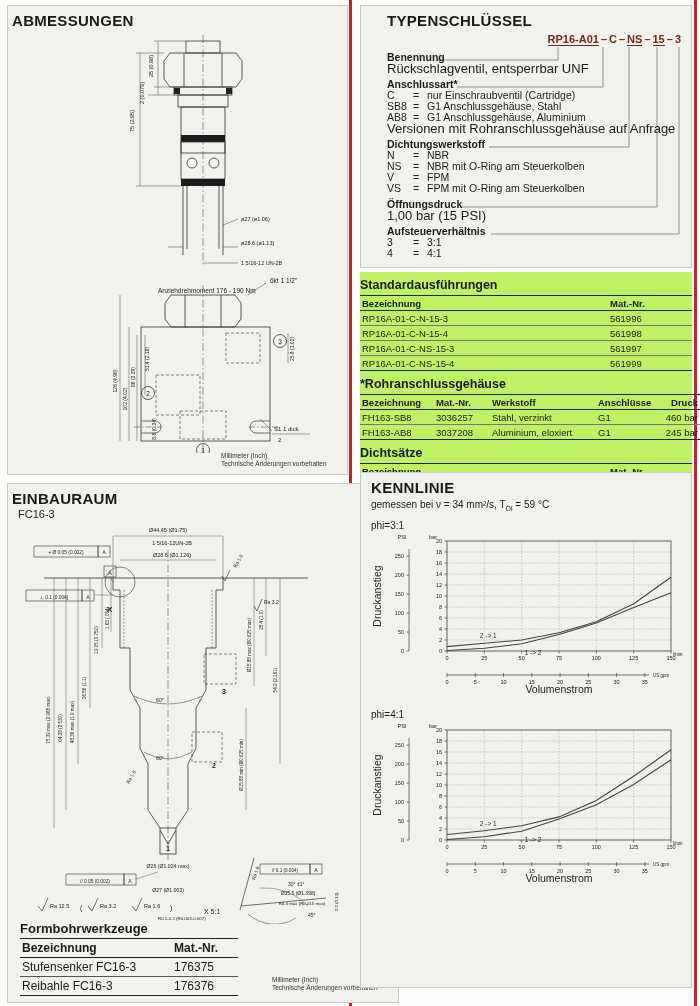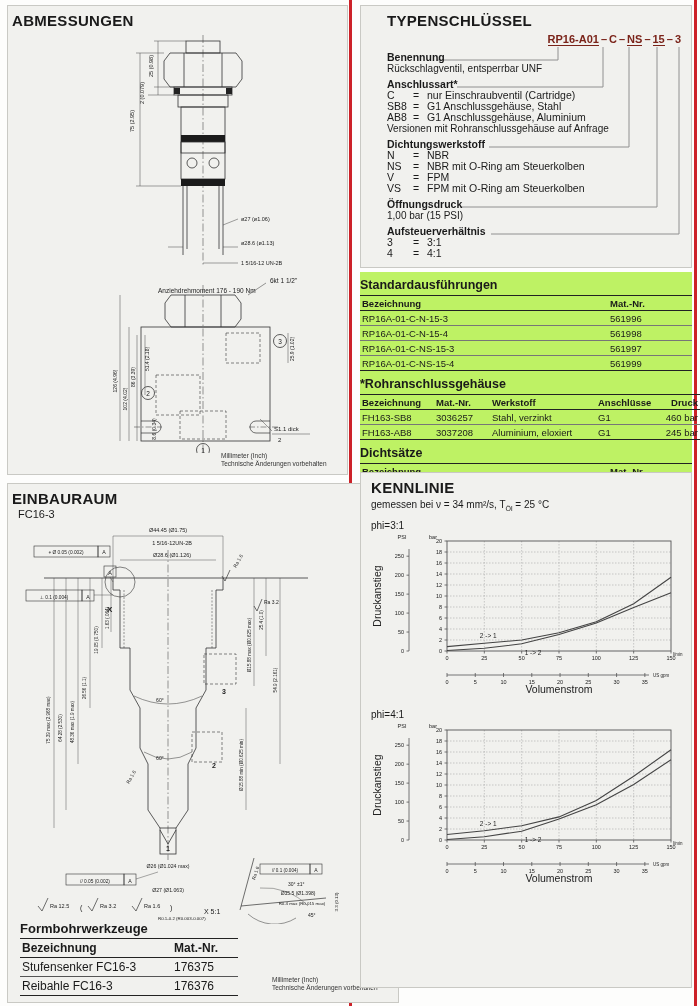--- a/index.html
+++ b/index.html
@@ -16,21 +16,21 @@
   h2.sec-title{margin:6px 0 0 4px;font-size:15px;letter-spacing:.3px;}
   .subtitle{margin:1px 0 0 10px;font-size:11px;}
   
   #p-typ{padding:6px 10px 0 26px;}
   #p-typ h2.sec-title{margin:0;}
   .code-line{margin-top:4px;text-align:right;font-weight:bold;font-size:11px;white-space:nowrap;}
   .code-line span{color:#7a2319;}
   .code-sep{padding:0 2px;}
   .u{border-bottom:1.4px solid #7a2319;}
   .ts-head{font-weight:bold;font-size:10.5px;line-height:12px;margin-top:4px;position:relative;z-index:2;}
-  .ts-line,.ts-note{font-size:10px;line-height:11px;position:relative;z-index:2;}
+  .ts-line,.ts-note{font-size:13px;line-height:11px;position:relative;z-index:2;}
   .ts-row{display:grid;grid-template-columns:26px 14px auto;font-size:10.5px;line-height:11px;position:relative;z-index:2;}
   .ts-sec.first-head{margin-top:6px;}
   #typ-connectors{position:absolute;left:0;top:0;z-index:1;pointer-events:none;}
   
   .tbl-title{font-weight:bold;font-size:12.5px;margin:6px 0 3px 0;}
   table.dtable{width:100%;border-collapse:collapse;font-size:9.5px;table-layout:fixed;}
   .dtable th{text-align:left;font-weight:bold;border-top:1.6px solid #222;border-bottom:1px solid #222;padding:1.5px 2px;}
   .dtable td{border-bottom:1px solid #777;padding:1.5px 2px;overflow:hidden;white-space:nowrap;}
   .dtable tbody tr:last-child td{border-bottom:1.6px solid #222;}
   .t-two th:nth-child(2),.t-two td:nth-child(2){width:80px;}
@@ -479,21 +479,21 @@
       </table>
     </div>
     <div class="footnote">
       <div>Millimeter (Inch)</div>
       <div>Technische Änderungen vorbehalten</div>
     </div>
   </section>
 
   <section class="panel" id="p-kenn">
     <h2 class="sec-title">KENNLINIE</h2>
-    <div class="kenn-sub"><span>gemessen bei ν = 34 mm²/s, T</span><sub>Öl</sub><span> = 25 °C</span></div>
+    <div class="kenn-sub"><span>gemessen bei ν = 34 mm²/s, T</span><sub>Öl</sub><span> = 59 °C</span></div>
     <div class="phi-label">phi=3:1</div>
     <svg id="chart1" width="322" height="164" viewBox="0 0 322 164">
         <line x1="113.33333333333333" y1="8" x2="113.33333333333333" y2="118" stroke="#aaa" stroke-width="0.6" stroke-dasharray="1.5,1.5"></line>
         <line x1="150.66666666666666" y1="8" x2="150.66666666666666" y2="118" stroke="#aaa" stroke-width="0.6" stroke-dasharray="1.5,1.5"></line>
         <line x1="188" y1="8" x2="188" y2="118" stroke="#aaa" stroke-width="0.6" stroke-dasharray="1.5,1.5"></line>
         <line x1="225.33333333333331" y1="8" x2="225.33333333333331" y2="118" stroke="#aaa" stroke-width="0.6" stroke-dasharray="1.5,1.5"></line>
         <line x1="262.6666666666667" y1="8" x2="262.6666666666667" y2="118" stroke="#aaa" stroke-width="0.6" stroke-dasharray="1.5,1.5"></line>
         <line x1="76" y1="107" x2="300" y2="107" stroke="#aaa" stroke-width="0.6" stroke-dasharray="1.5,1.5"></line>
         <line x1="76" y1="96" x2="300" y2="96" stroke="#aaa" stroke-width="0.6" stroke-dasharray="1.5,1.5"></line>
         <line x1="76" y1="85" x2="300" y2="85" stroke="#aaa" stroke-width="0.6" stroke-dasharray="1.5,1.5"></line>

